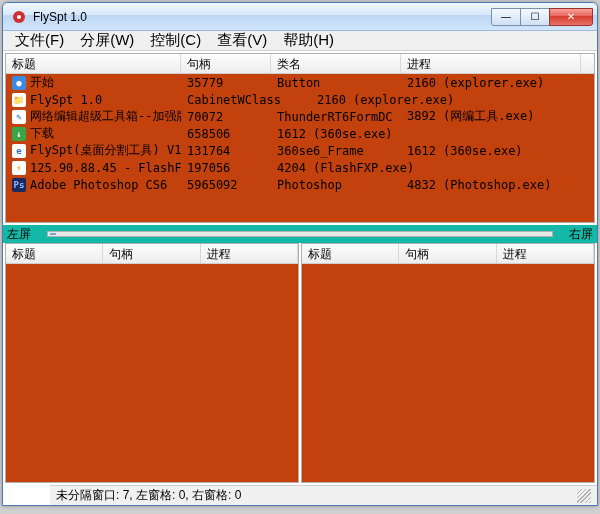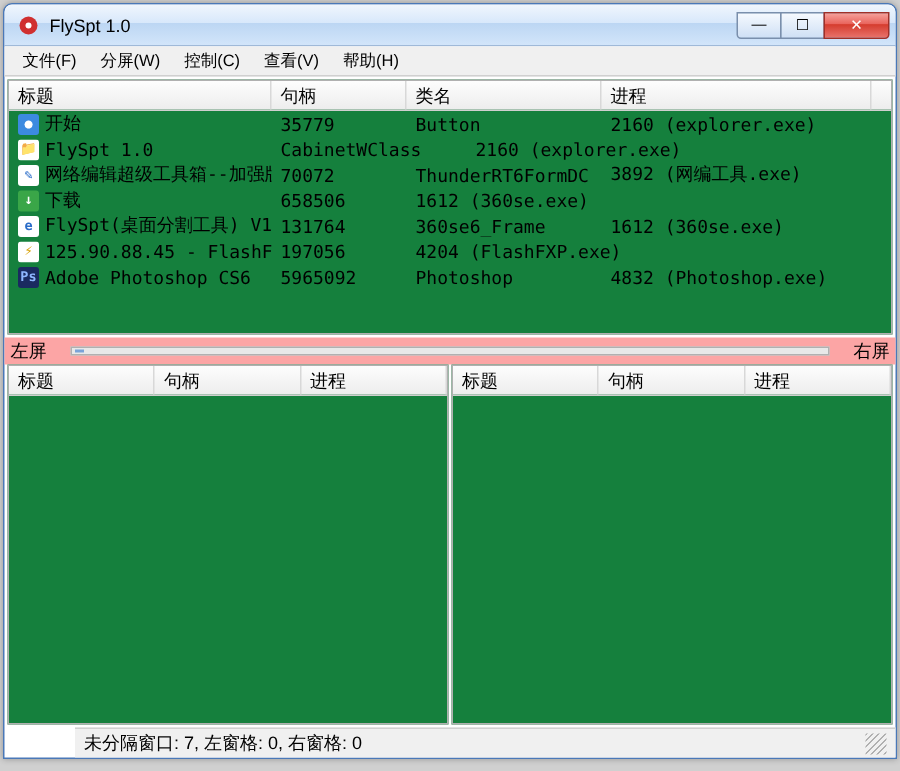--- a/index.html
+++ b/index.html
@@ -54,25 +54,25 @@
   height: 20px;
   background: #f0f0f0;
   border-bottom: 1px solid #d0d0d0;
   display: flex;
   padding: 0 4px;
   align-items: center;
 }
 .menu-item {
   padding: 2px 8px;
   cursor: default;
-  font-size: 11px;
+  font-size: 15px;
 }
 .listview {
   border: 1px solid #b0b0b0;
-  background: #15803d;
+  background: #c2410c;
   overflow: hidden;
   margin: 2px;
 }
 .lv-header {
   display: flex;
   background: linear-gradient(to bottom, #fdfdfd, #ededed);
   border-bottom: 1px solid #cfcfcf;
   height: 20px;
   font-size: 12px;
 }
@@ -90,21 +90,21 @@
 .top-cols .c1 { width: 90px; }
 .top-cols .c2 { width: 130px; }
 .top-cols .c3 { width: 180px; }
 .divider-row {
   display: flex;
   align-items: center;
   height: 18px;
   padding: 0 4px;
   gap: 16px;
   font-size: 12px;
-  background: #fca5a5;
+  background: #14b8a6;
 }
 .divider-line {
   flex: 1;
   height: 6px;
   border: 1px solid #b0b0b0;
   background: #e8e8e8;
   position: relative;
 }
 .divider-line::after {
   content:"";

